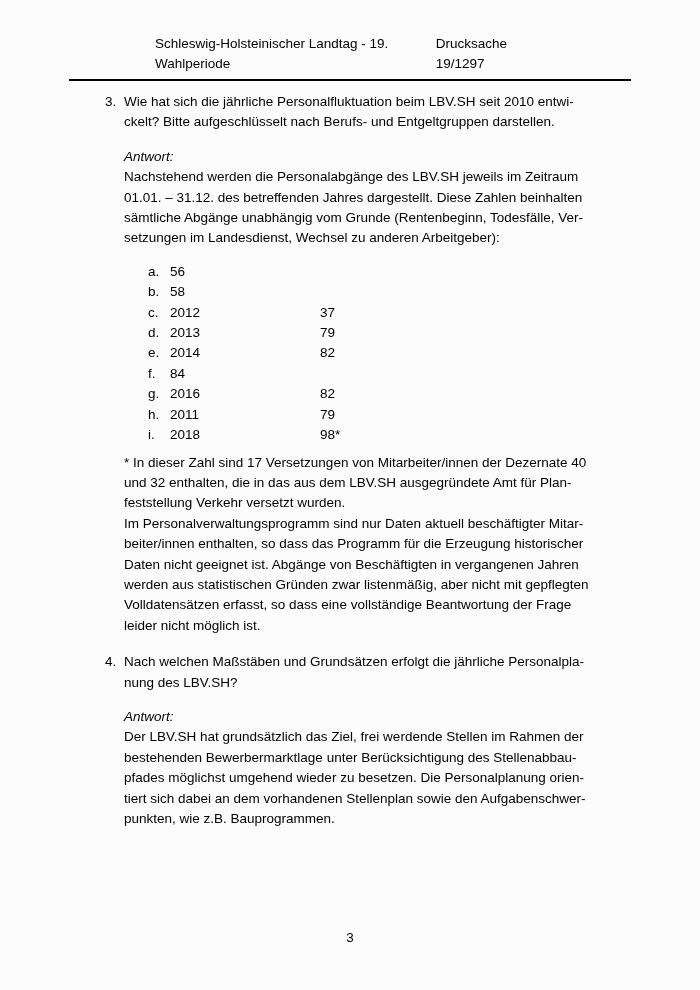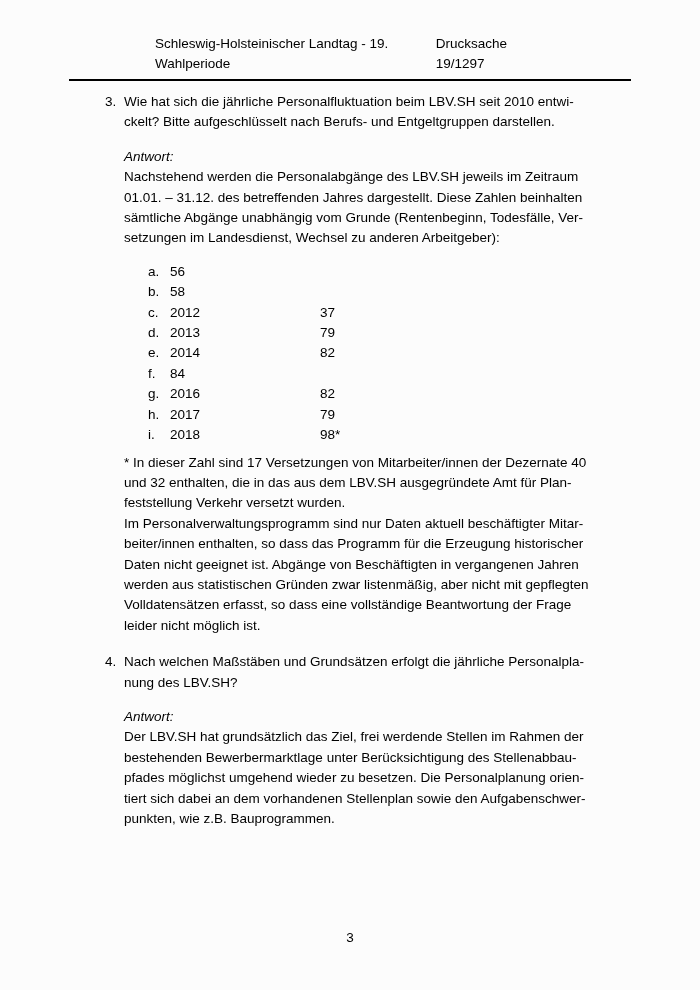--- a/index.html
+++ b/index.html
@@ -132,21 +132,21 @@
             <span class="li-label">f.</span>
             <span class="li-value">84</span>
           </div>
           <div class="list-row">
             <span class="li-label">g.</span>
             <span class="li-year">2016</span>
             <span class="li-value">82</span>
           </div>
           <div class="list-row">
             <span class="li-label">h.</span>
-            <span class="li-year">2017</span>
+            <span class="li-year">2011</span>
             <span class="li-value">79</span>
           </div>
           <div class="list-row">
             <span class="li-label">i.</span>
             <span class="li-year">2018</span>
             <span class="li-value">98*</span>
           </div>
         </div>
 
         <div class="a-text footnote">* In dieser Zahl sind 17 Versetzungen von Mitarbeiter/innen der Dezernate 40

